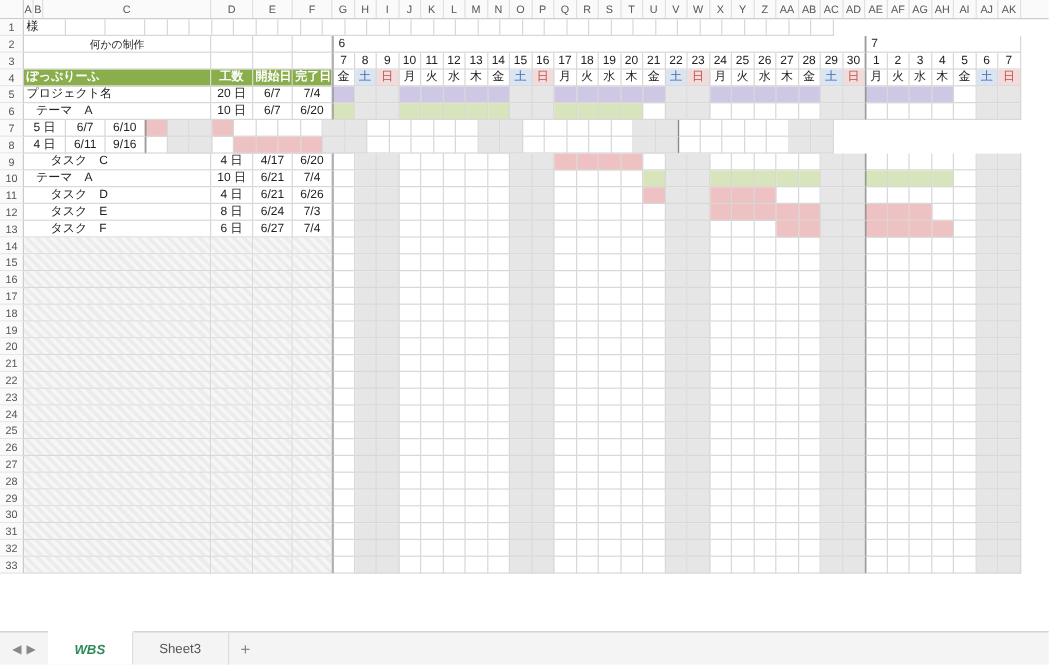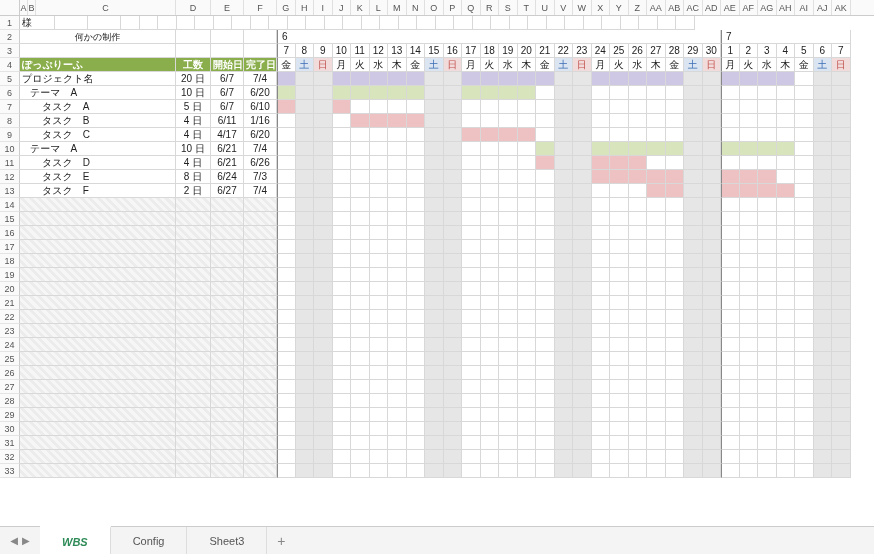--- a/index.html
+++ b/index.html
@@ -275,21 +275,20 @@
       <div class="cell month-border" style="width: 18.5px;"></div>
       <div class="cell " style="width: 18.5px;"></div>
       <div class="cell " style="width: 18.5px;"></div>
       <div class="cell " style="width: 18.5px;"></div>
       <div class="cell " style="width: 18.5px;"></div>
       <div class="cell grey" style="width: 18.5px;"></div>
       <div class="cell grey" style="width: 18.5px;"></div>
     </div>
     <div class="row">
       <div class="rn">7</div>
-      <div class="cell indent2" style="width: 156px;">タスク　A</div>
       <div class="cell center" style="width: 35px;">5 日</div>
       <div class="cell center" style="width: 33px;">6/7</div>
       <div class="cell center" style="width: 33px;">6/10</div>
       <div class="cell gRed month-border" style="width: 18.5px;"></div>
       <div class="cell grey" style="width: 18.5px;"></div>
       <div class="cell grey" style="width: 18.5px;"></div>
       <div class="cell gRed" style="width: 18.5px;"></div>
       <div class="cell " style="width: 18.5px;"></div>
       <div class="cell " style="width: 18.5px;"></div>
       <div class="cell " style="width: 18.5px;"></div>
@@ -313,24 +312,23 @@
       <div class="cell month-border" style="width: 18.5px;"></div>
       <div class="cell " style="width: 18.5px;"></div>
       <div class="cell " style="width: 18.5px;"></div>
       <div class="cell " style="width: 18.5px;"></div>
       <div class="cell " style="width: 18.5px;"></div>
       <div class="cell grey" style="width: 18.5px;"></div>
       <div class="cell grey" style="width: 18.5px;"></div>
     </div>
     <div class="row">
       <div class="rn">8</div>
-      <div class="cell indent2" style="width: 156px;">タスク　B</div>
       <div class="cell center" style="width: 35px;">4 日</div>
       <div class="cell center" style="width: 33px;">6/11</div>
-      <div class="cell center" style="width: 33px;">1/16</div>
+      <div class="cell center" style="width: 33px;">9/16</div>
       <div class="cell month-border" style="width: 18.5px;"></div>
       <div class="cell grey" style="width: 18.5px;"></div>
       <div class="cell grey" style="width: 18.5px;"></div>
       <div class="cell " style="width: 18.5px;"></div>
       <div class="cell gRed" style="width: 18.5px;"></div>
       <div class="cell gRed" style="width: 18.5px;"></div>
       <div class="cell gRed" style="width: 18.5px;"></div>
       <div class="cell gRed" style="width: 18.5px;"></div>
       <div class="cell grey" style="width: 18.5px;"></div>
       <div class="cell grey" style="width: 18.5px;"></div>
@@ -504,21 +502,21 @@
       <div class="cell gRed" style="width: 18.5px;"></div>
       <div class="cell gRed" style="width: 18.5px;"></div>
       <div class="cell " style="width: 18.5px;"></div>
       <div class="cell " style="width: 18.5px;"></div>
       <div class="cell grey" style="width: 18.5px;"></div>
       <div class="cell grey" style="width: 18.5px;"></div>
     </div>
     <div class="row">
       <div class="rn">13</div>
       <div class="cell indent2" style="width: 156px;">タスク　F</div>
-      <div class="cell center" style="width: 35px;">2 日</div>
+      <div class="cell center" style="width: 35px;">6 日</div>
       <div class="cell center" style="width: 33px;">6/27</div>
       <div class="cell center" style="width: 33px;">7/4</div>
       <div class="cell month-border" style="width: 18.5px;"></div>
       <div class="cell grey" style="width: 18.5px;"></div>
       <div class="cell grey" style="width: 18.5px;"></div>
       <div class="cell " style="width: 18.5px;"></div>
       <div class="cell " style="width: 18.5px;"></div>
       <div class="cell " style="width: 18.5px;"></div>
       <div class="cell " style="width: 18.5px;"></div>
       <div class="cell " style="width: 18.5px;"></div>
@@ -1308,17 +1306,16 @@
     </div>
   </div>
 
 <div class="tabs">
   <div class="nav">
     <span>◀</span>
     <span>▶</span>
   </div>
   <div id="tabset" style="display:flex;">
       <div class="tab active">WBS</div>
-      <div class="tab">Config</div>
       <div class="tab">Sheet3</div>
     </div>
   <div class="addtab">+</div>
 </div>
 
 </body></html>

